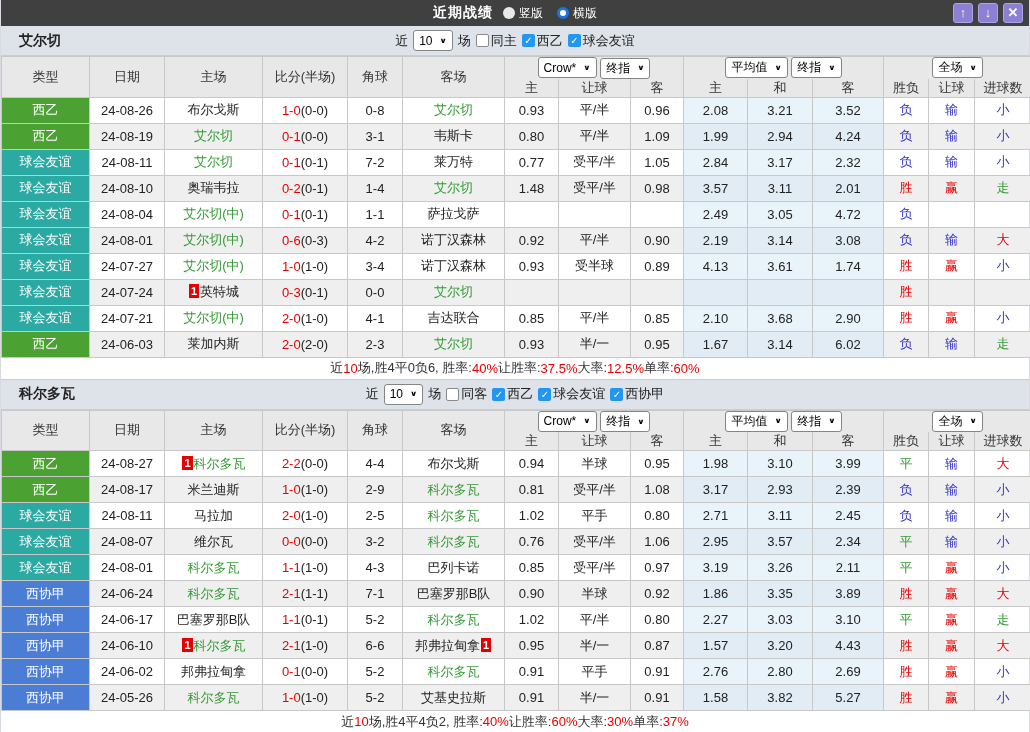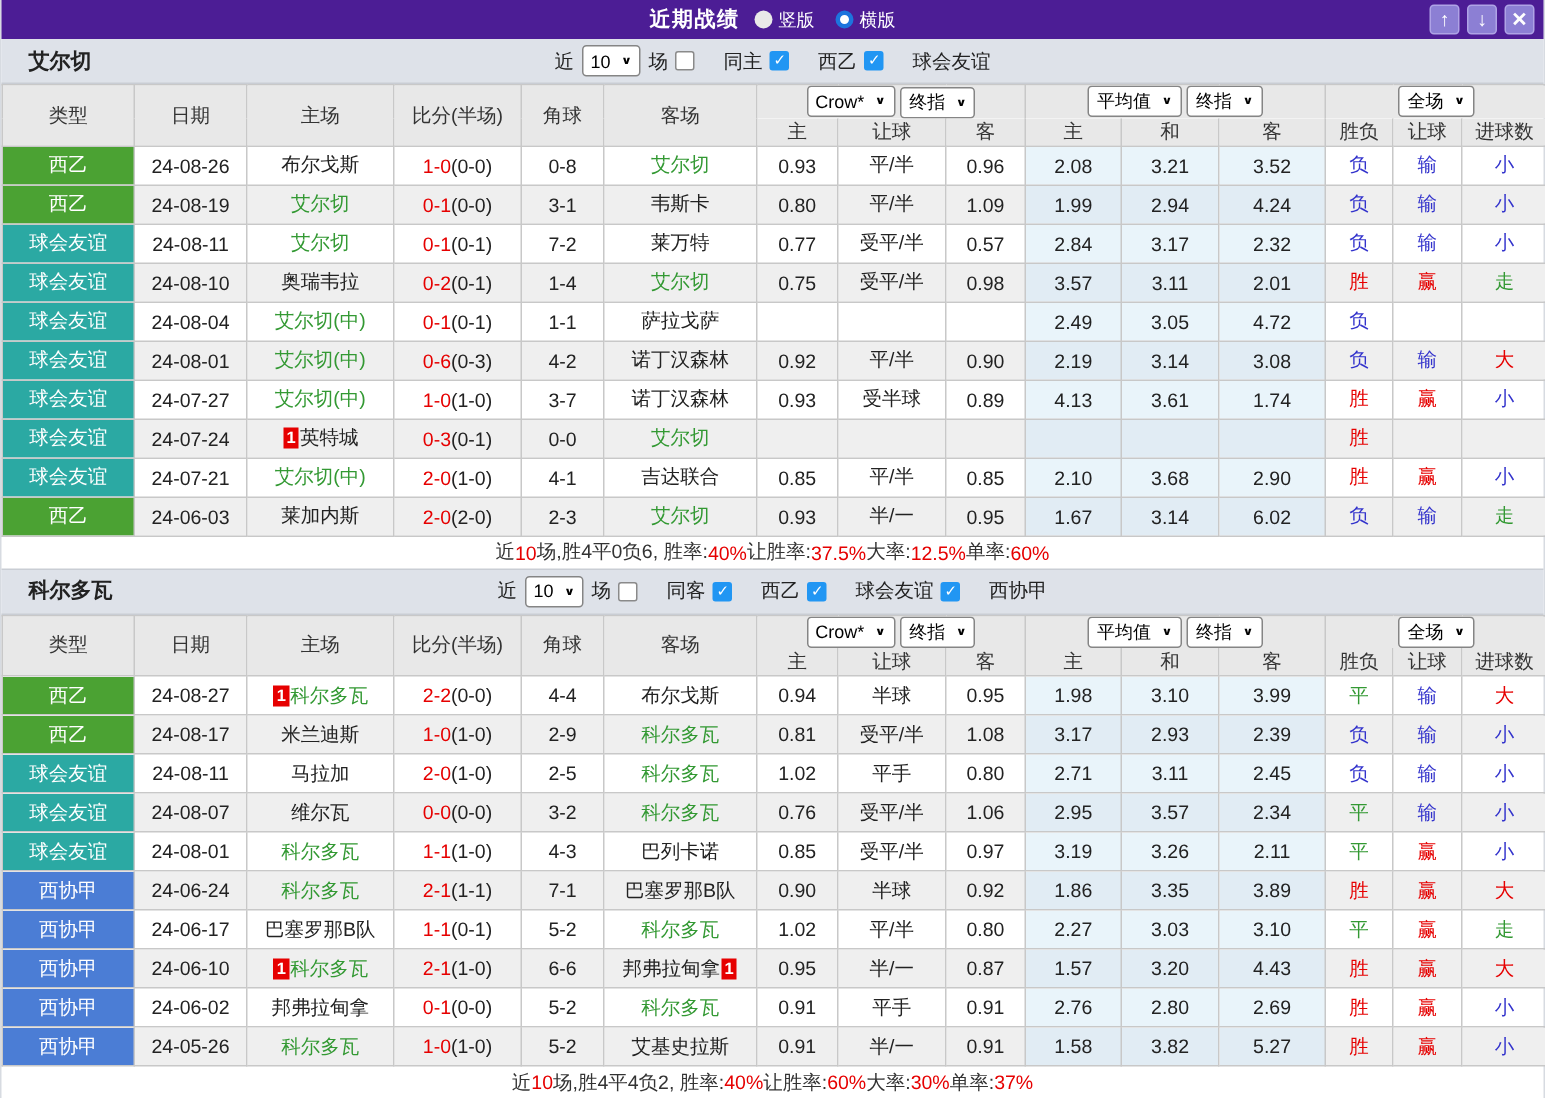--- a/index.html
+++ b/index.html
@@ -1,36 +1,36 @@
 <!DOCTYPE html>
 <html><head>
 <meta charset="utf-8">
 <style>
   html,body{margin:0;padding:0;background:#fff;}
   body{width:1030px;height:732px;overflow:hidden;font-family:"Liberation Sans","DejaVu Sans",sans-serif;-webkit-font-smoothing:antialiased;}
   .win{width:1030px;height:732px;border-left:1px solid #d7dbe1;border-right:1px solid #d7dbe1;box-sizing:border-box;}
   
-  .titlebar{height:26px;background:#4c1d95;display:flex;align-items:center;justify-content:center;position:relative;color:#fff;}
+  .titlebar{height:26px;background:#404040;display:flex;align-items:center;justify-content:center;position:relative;color:#fff;}
   .titlebar .ttl{font-weight:bold;font-size:14px;letter-spacing:1px;}
   .radio-group{display:flex;align-items:center;margin-left:10px;gap:14px;font-size:12px;}
   .radio-item{display:flex;align-items:center;gap:4px;cursor:pointer;}
   .radio-dot{width:12px;height:12px;border-radius:50%;box-sizing:border-box;background:#e9e9e9;}
   .radio-dot.sel{background:#fff;border:3.5px solid #1d74dd;}
   .tb-btns{position:absolute;right:6px;top:3px;display:flex;gap:5px;}
   .tb-btn{width:20px;height:20px;background:#8C7FD4;border:1px solid #AFA3E6;border-radius:3px;color:#fff;font-size:13px;line-height:18px;text-align:center;cursor:pointer;font-weight:bold;padding:0;}
   
   .band{height:30px;background:#DEE2E9;display:flex;align-items:center;position:relative;border-bottom:1px solid #c9cdd4;box-sizing:border-box;}
   .band .team{margin-left:18px;font-size:14px;font-weight:bold;color:#222;}
   .band .filters{position:absolute;left:0;right:0;display:flex;justify-content:center;align-items:center;gap:5px;font-size:13px;color:#222;}
   .mini-select{display:inline-flex;align-items:center;gap:7px;background:#fff;border:1px solid #858585;border-radius:3px;height:19px;padding:0 5px;font-size:12px;color:#000;cursor:pointer;}
   .mini-select .arr{font-size:9px;font-weight:bold;transform:scaleY(.8);}
   .cb{width:13px;height:13px;box-sizing:border-box;display:inline-block;border-radius:2px;vertical-align:-2px;cursor:pointer;}
   .cb.off{background:#fff;border:1px solid #8a8a8a;}
   .cb.on{background:#2196f3;color:#fff;font-size:10px;line-height:13px;text-align:center;font-weight:bold;}
-  .flt-item{display:inline-flex;align-items:center;gap:19px;}
+  .flt-item{display:inline-flex;align-items:center;gap:2px;}
   
   table.results{width:1030px;border-collapse:collapse;table-layout:fixed;font-size:13px;color:#222;}
   table.results td,table.results th{border:1px solid #C8C8C8;text-align:center;padding:0;overflow:hidden;white-space:nowrap;}
   table.results th{background:#E8E8E8;font-weight:normal;color:#333;}
   thead tr.hr1 th{height:19px;border-bottom:none;}
   thead tr.hr2 th{height:16px;border-top:none;}
   thead th.full{border-bottom:1px solid #C8C8C8 !important;margin-top:16px;}
   tbody tr{height:26px;}
   tbody tr:nth-child(even) td{background:#EFEFEF;}
   tbody td.avg{background:#E9F4FA;}
@@ -195,36 +195,36 @@
         </tr>
         <tr>
           <td class="lg-t">球会友谊</td>
           <td>24-08-11</td>
           <td><span class="self">艾尔切</span></td>
           <td><span class="sc-red">0-1</span><span>(0-1)</span></td>
           <td>7-2</td>
           <td><span>莱万特</span></td>
           <td>0.77</td>
           <td>受平/半</td>
-          <td>0.57</td>
+          <td>1.05</td>
           <td class="avg">2.84</td>
           <td class="avg">3.17</td>
           <td class="avg">2.32</td>
           <td style="color: rgb(51, 51, 204);">负</td>
           <td style="color: rgb(51, 51, 204);">输</td>
           <td style="color: rgb(51, 51, 204);">小</td>
         </tr>
         <tr>
           <td class="lg-t">球会友谊</td>
           <td>24-08-10</td>
           <td><span>奥瑞韦拉</span></td>
           <td><span class="sc-red">0-2</span><span>(0-1)</span></td>
           <td>1-4</td>
           <td><span class="self">艾尔切</span></td>
-          <td>0.75</td>
+          <td>1.48</td>
           <td>受平/半</td>
           <td>0.98</td>
           <td class="avg">3.57</td>
           <td class="avg">3.11</td>
           <td class="avg">2.01</td>
           <td style="color: rgb(230, 0, 0);">胜</td>
           <td style="color: rgb(230, 0, 0);">赢</td>
           <td style="color: rgb(51, 153, 51);">走</td>
         </tr>
         <tr>
@@ -259,21 +259,21 @@
           <td class="avg">3.08</td>
           <td style="color: rgb(51, 51, 204);">负</td>
           <td style="color: rgb(51, 51, 204);">输</td>
           <td style="color: rgb(230, 0, 0);">大</td>
         </tr>
         <tr>
           <td class="lg-t">球会友谊</td>
           <td>24-07-27</td>
           <td><span class="self">艾尔切(中)</span></td>
           <td><span class="sc-red">1-0</span><span>(1-0)</span></td>
-          <td>3-7</td>
+          <td>3-4</td>
           <td><span>诺丁汉森林</span></td>
           <td>0.93</td>
           <td>受半球</td>
           <td>0.89</td>
           <td class="avg">4.13</td>
           <td class="avg">3.61</td>
           <td class="avg">1.74</td>
           <td style="color: rgb(230, 0, 0);">胜</td>
           <td style="color: rgb(230, 0, 0);">赢</td>
           <td style="color: rgb(51, 51, 204);">小</td>

